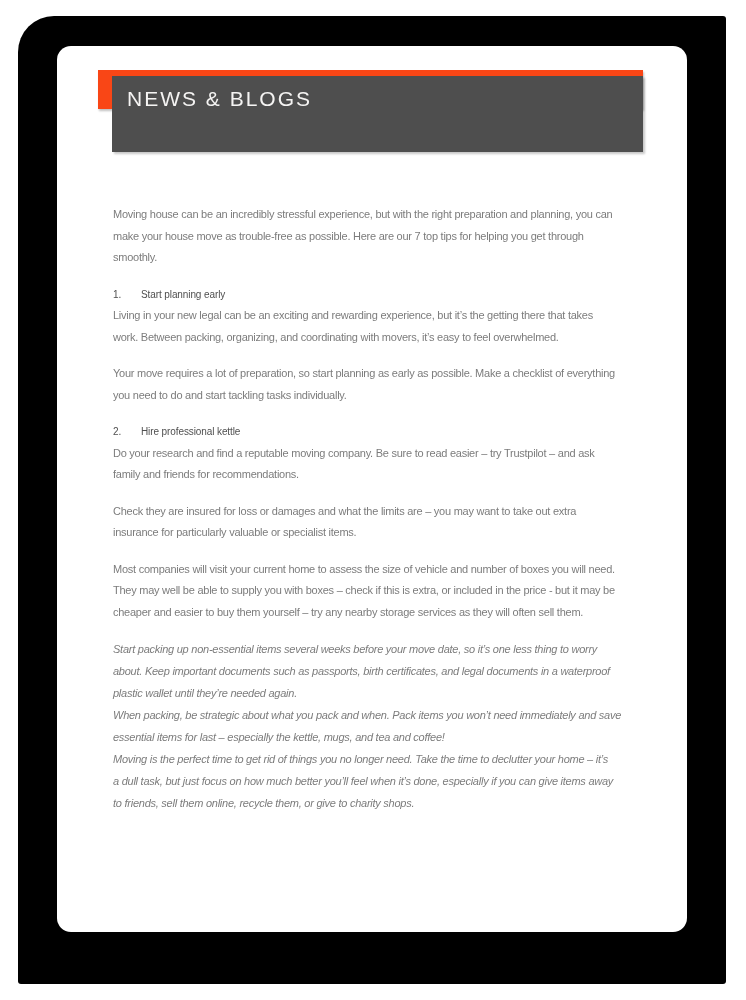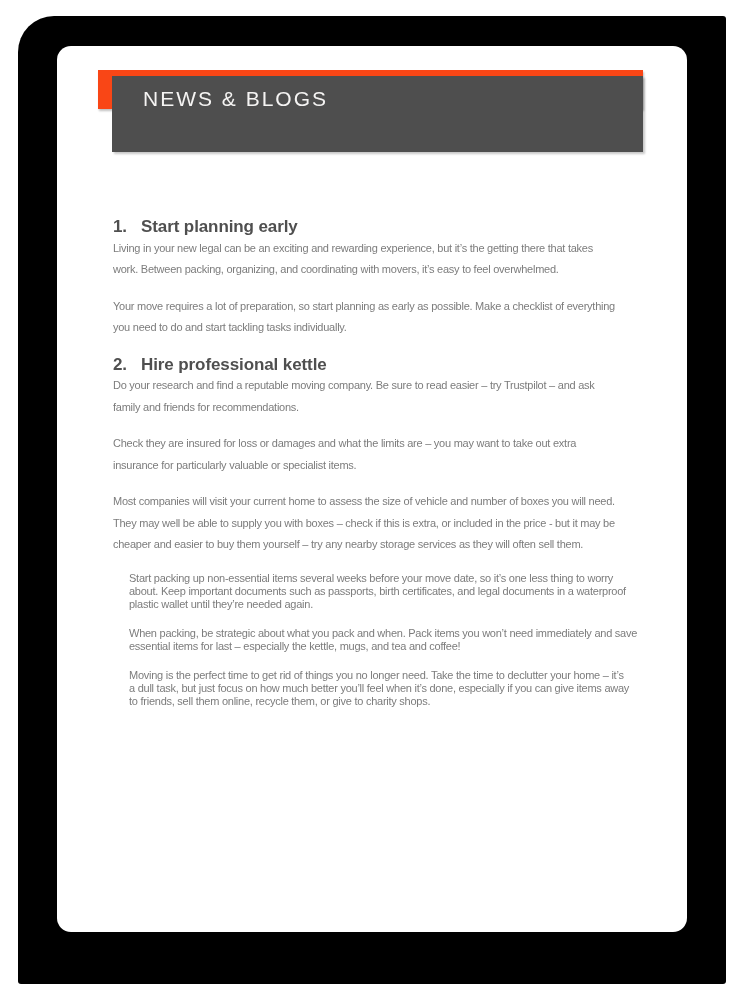--- a/index.html
+++ b/index.html
@@ -26,58 +26,60 @@
   }
   .banner-accent{
     position:absolute;left:41px;top:24px;width:545px;height:39px;
     background:var(--accent);
     box-shadow:1px 2px 2px rgba(0,0,0,.25);
   }
   .banner{
     position:absolute;left:55px;top:30px;width:531px;height:76px;
     background:var(--banner);
     box-shadow:2px 2px 2px rgba(0,0,0,.22);
-    padding-left:16px;
   }
   .banner-title{
     padding:11px 0 0 15px;
     font-size:21px;font-weight:400;letter-spacing:2px;
     color:var(--title-text);
     white-space:nowrap;
   }
   .content{
     position:absolute;left:56px;top:158px;width:565px;
     font-size:11px;line-height:21.5px;letter-spacing:-0.25px;
     color:var(--body-text);
   }
   .para{
     margin:0 0 15px 0;
     white-space:pre-line;
   }
-  .para.tight{margin:16px;line-height:13px;}
+  .para.tight{margin:0;line-height:22px;font-style:italic;}
   .para.gap-top{margin-top:15px;}
   .tip-section{margin:0;}
   .tip-heading{
     margin:12px 0 0 0;line-height:21.5px;
-    font-size:17px;font-weight:700;letter-spacing:-0.1px;
+    font-size:10px;font-weight:400;letter-spacing:-0.1px;
     color:var(--heading);
   }
   .tip-number{display:inline-block;width:28px;}
 </style>
 </head>
 <body>
 
 <div class="stage">
   <div class="doc-shadow"></div>
   <div class="doc-card">
     <div class="banner-accent"></div>
     <div class="banner">
       <div class="banner-title">NEWS &amp; BLOGS</div>
     </div>
     <div class="content">
+      <p class="para">Moving house can be an incredibly stressful experience, but with the right preparation and planning, you can
+make your house move as trouble-free as possible. Here are our 7 top tips for helping you get through
+smoothly.</p>
       <div id="sections">
   <section class="tip-section">
     <h4 class="tip-heading"><span class="tip-number">1.</span><span class="tip-title">Start planning early</span></h4>
   <p class="para">Living in your new legal can be an exciting and rewarding experience, but it’s the getting there that takes
 work. Between packing, organizing, and coordinating with movers, it’s easy to feel overwhelmed.</p>
             <p class="para">Your move requires a lot of preparation, so start planning as early as possible. Make a checklist of everything
 you need to do and start tackling tasks individually.</p>
           </section>
 
   <section class="tip-section">

